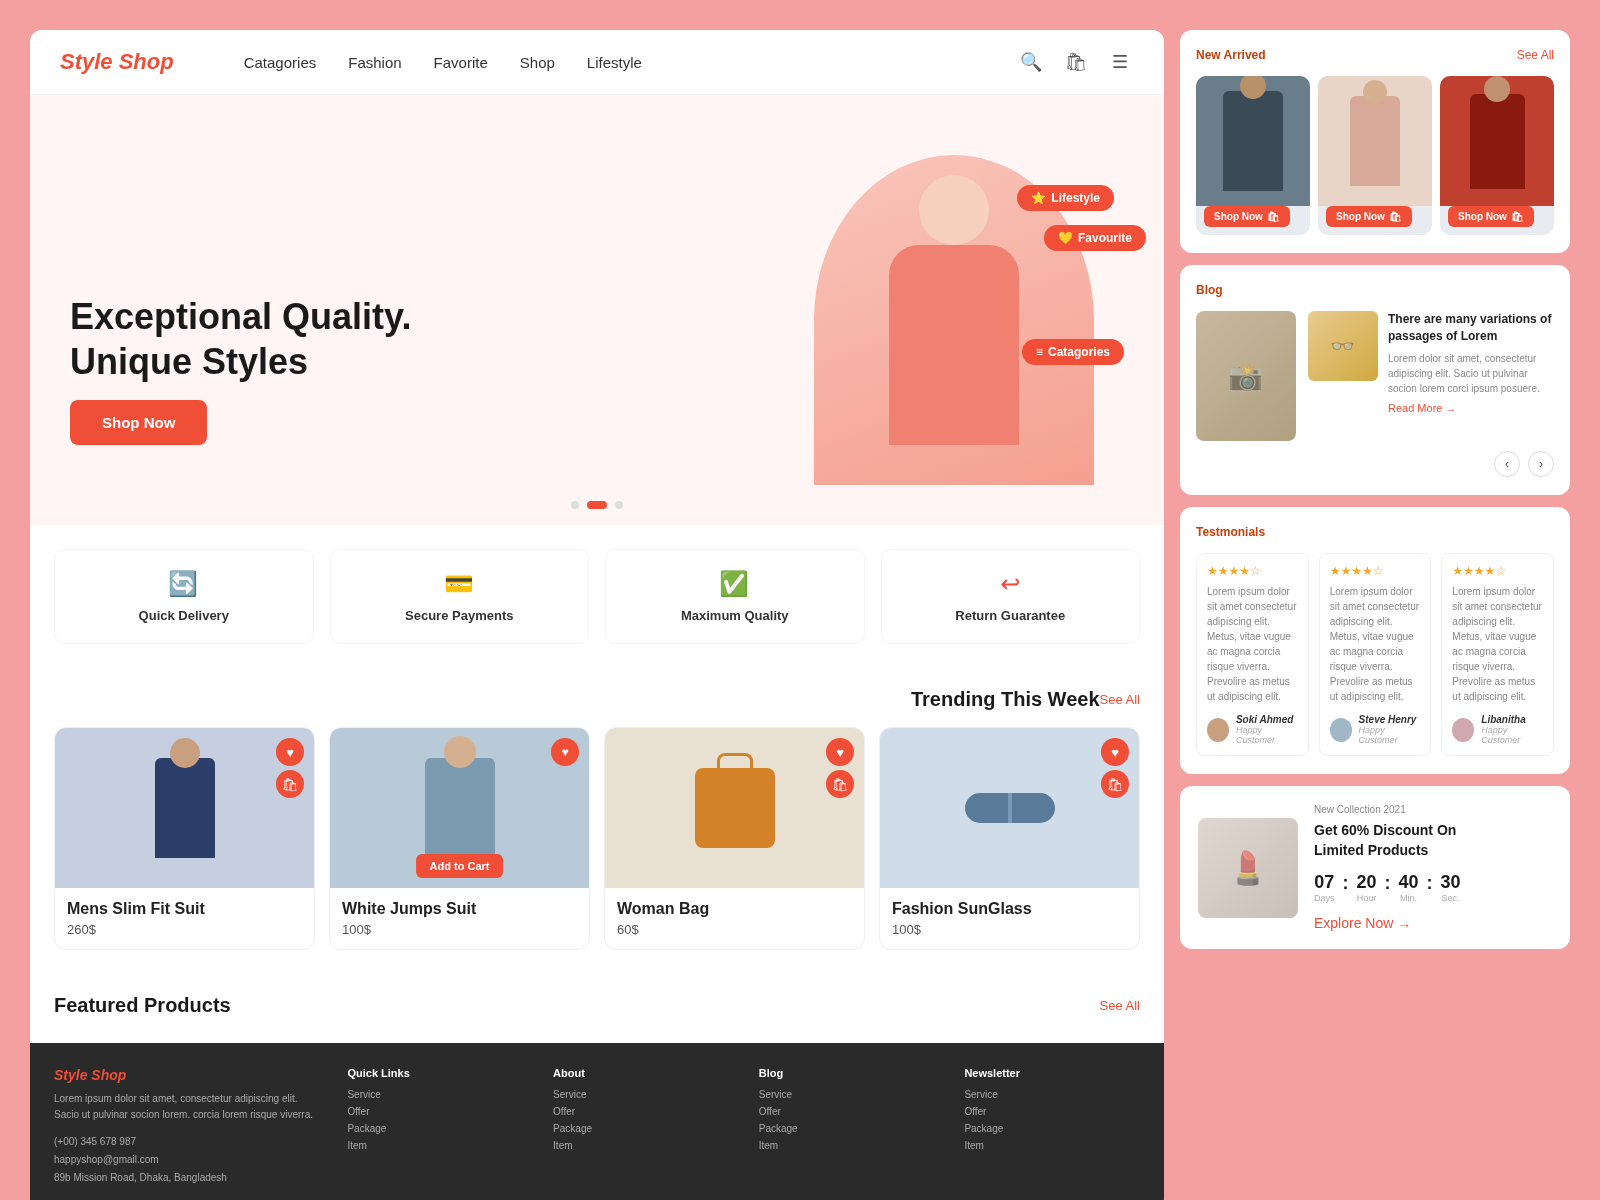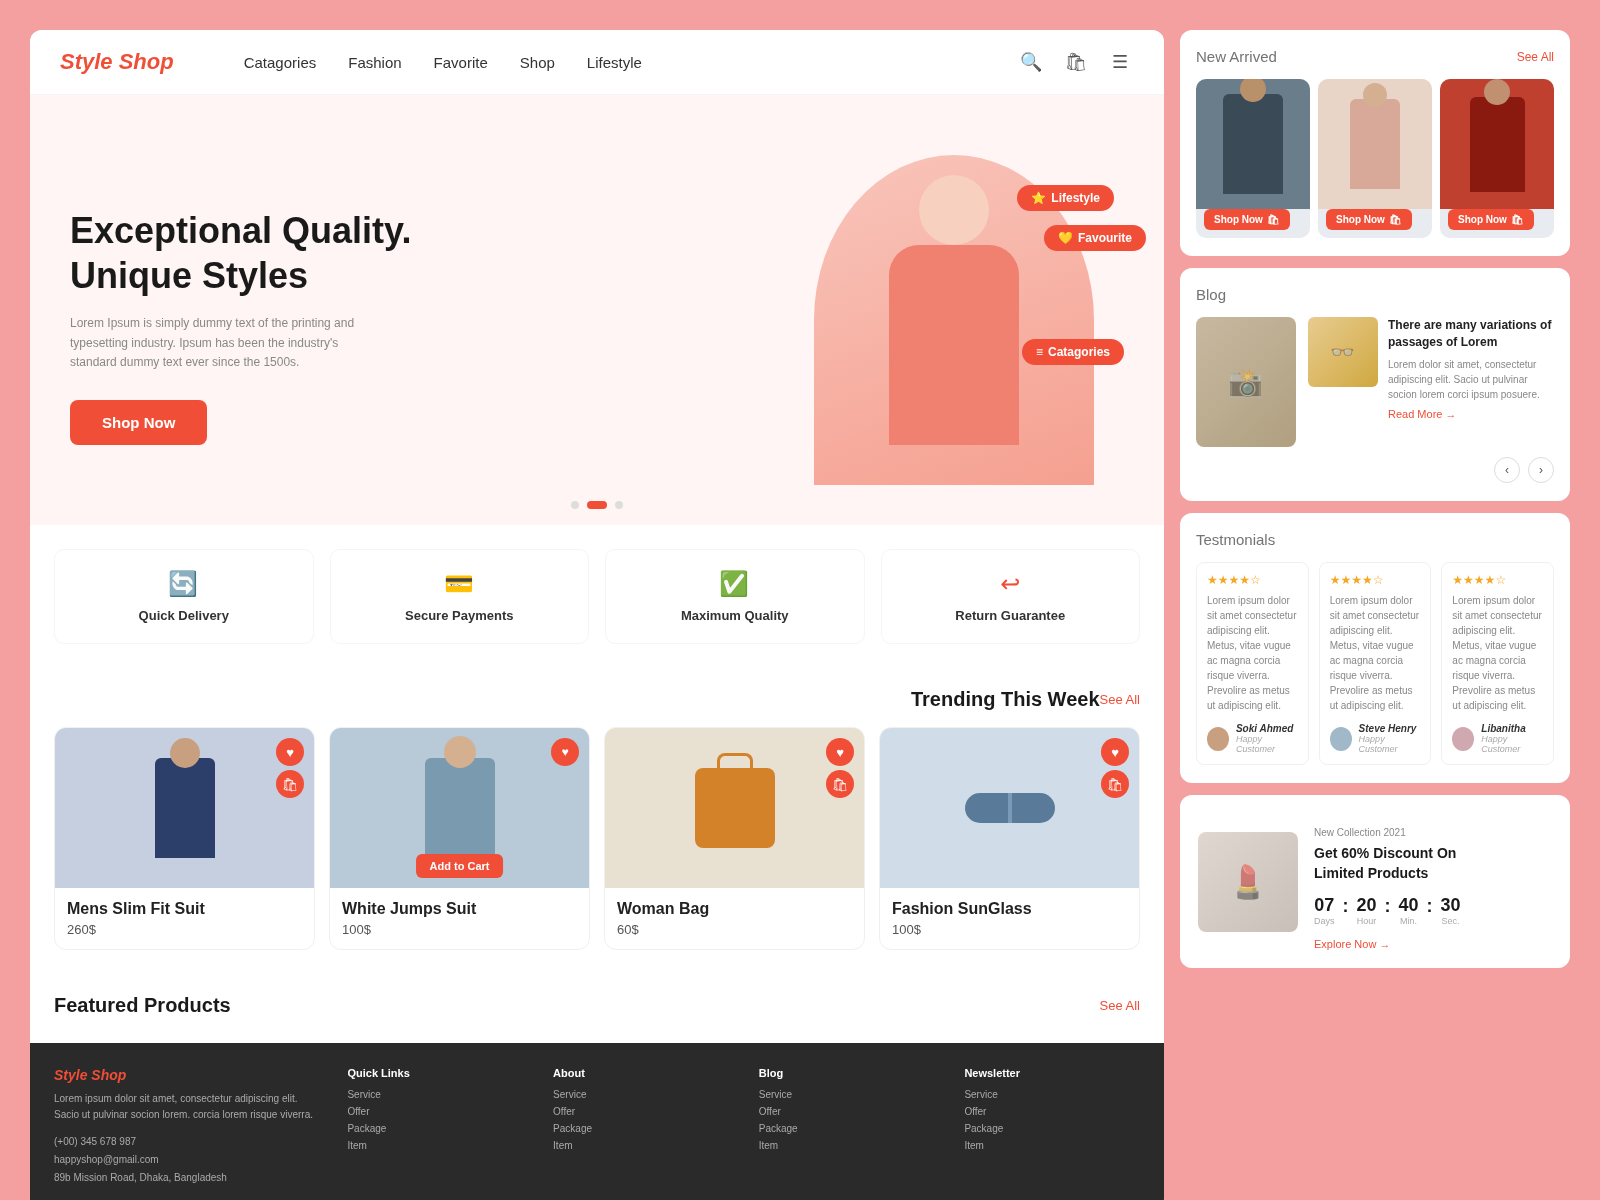--- a/index.html
+++ b/index.html
@@ -326,23 +326,23 @@
       padding: 18px 16px;
       overflow: hidden;
     }
     .sidebar-section-header {
       display: flex;
       justify-content: space-between;
       align-items: center;
       margin-bottom: 14px;
     }
     .sidebar-title {
-      font-size: 15px;
-      font-weight: 400;
-      color: #737373;
+      font-size: 12px;
+      font-weight: 700;
+      color: #c2410c;
     }
     .sidebar-see-all {
       font-size: 12px;
       color: #f04e37;
       cursor: pointer;
     }
     
     .arrived-grid {
       display: flex;
       gap: 8px;
@@ -498,21 +498,20 @@
       width: 100px;
       height: 100px;
       background: #e8e0d8;
       border-radius: 8px;
       flex-shrink: 0;
     }
     .promo-content .new-collection {
       font-size: 10px;
       color: #888;
       margin-bottom: 6px;
-      margin-top: 14px;
     }
     .promo-content h3 {
       font-size: 14px;
       font-weight: 700;
       color: #1a1a1a;
       line-height: 1.4;
       margin-bottom: 12px;
     }
     .countdown {
       display: flex;
@@ -532,21 +531,21 @@
       font-size: 9px;
       color: #aaa;
     }
     .countdown-sep {
       font-size: 18px;
       font-weight: 700;
       color: #1a1a1a;
       margin-top: -8px;
     }
     .explore-btn {
-      font-size: 11px;
+      font-size: 14px;
       color: #f04e37;
       text-decoration: none;
       display: flex;
       align-items: center;
       gap: 4px;
     }
     
     .footer {
       background: #2a2a2a;
       border-radius: 0 0 12px 12px;
@@ -748,21 +747,20 @@
         <div class="nav-icon">☰</div>
       </div>
     </nav>
 
     <div class="hero">
       <div class="hero-text">
         <h1>
           <span>Exceptional Quality.</span><br>
           <span>Unique Styles</span>
         </h1>
-        <p>Lorem Ipsum is simply dummy text of the printing and typesetting industry. Ipsum has been the industry's standard dummy text ever since the 1500s.</p>
         <button class="shop-now-btn">Shop Now</button>
       </div>
       <div class="hero-image">
 
         <div style="width:280px;height:330px;background:linear-gradient(160deg,#f9c5bb,#f5a090);border-radius:50% 50% 0 0;position:relative;overflow:hidden;">
           <div style="position:absolute;top:20px;left:50%;transform:translateX(-50%);width:70px;height:70px;background:#f7d0c0;border-radius:50%;"></div>
           <div style="position:absolute;top:90px;left:50%;transform:translateX(-50%);width:130px;height:200px;background:#f08070;border-radius:30px 30px 0 0;"></div>
         </div>
 
         <div class="badge favourite">

